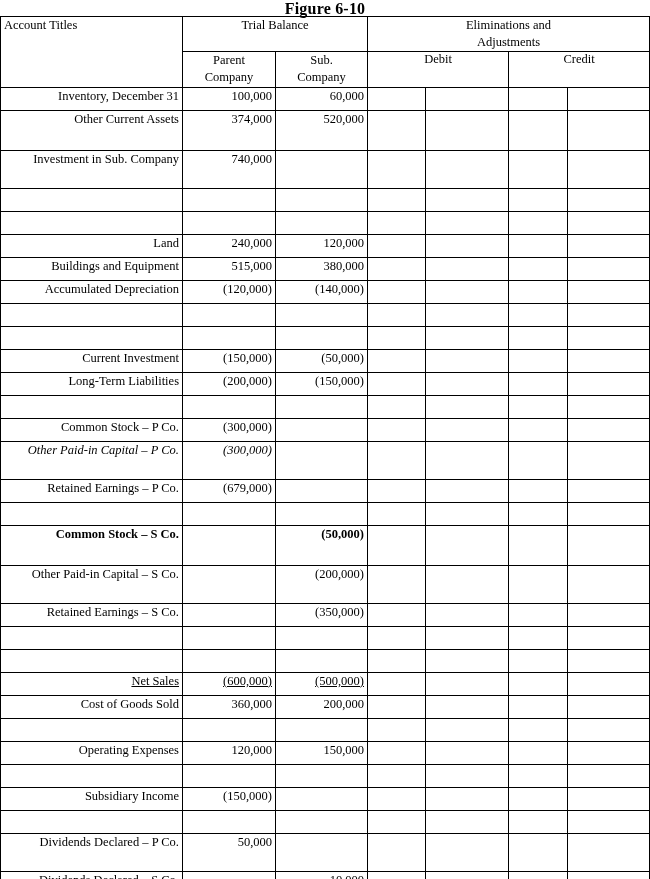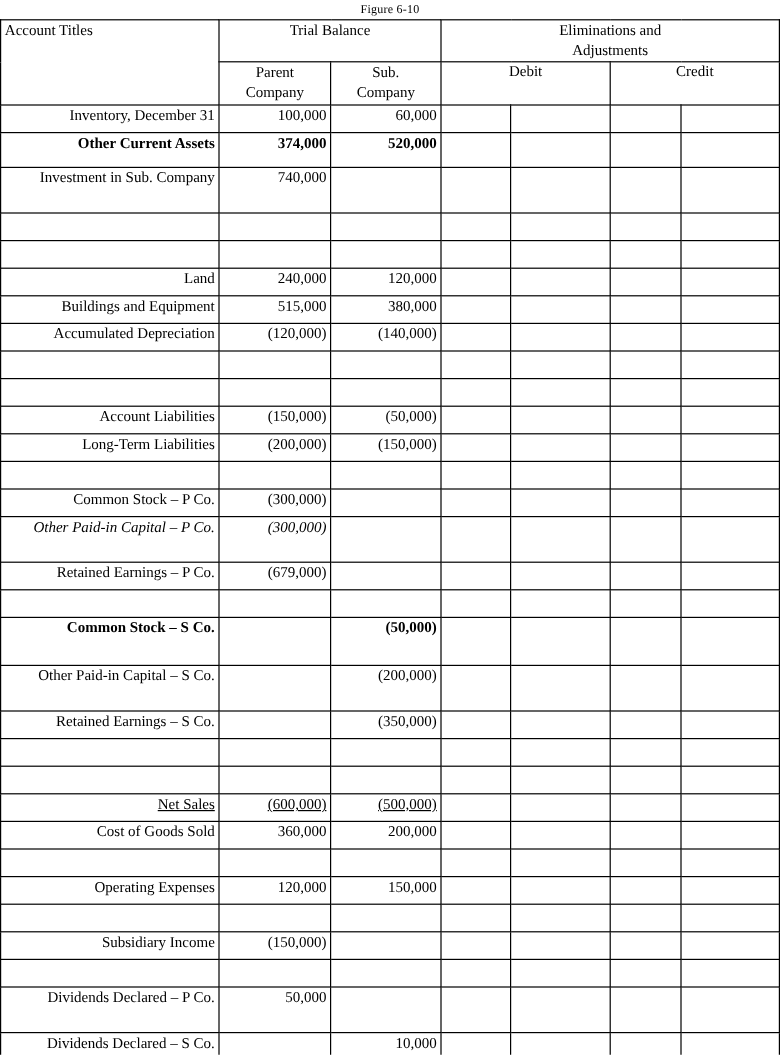--- a/index.html
+++ b/index.html
@@ -10,22 +10,22 @@
   body {
     width: 650px;
     height: 879px;
     font-family: "Liberation Serif", "DejaVu Serif", serif;
     color: #000000;
     overflow: hidden;
   }
 
   #figure-title {
     text-align: center;
-    font-weight: normal;
-    font-size: 10px;
+    font-weight: bold;
+    font-size: 16px;
     line-height: 15px;
     letter-spacing: 0.2px;
     padding-top: 1px;
     height: 16px;
     box-sizing: border-box;
   }
 
   table#worksheet {
     border-collapse: collapse;
     table-layout: fixed;
@@ -179,21 +179,21 @@
   <tbody id="worksheet-body">
       <tr style="height: 23px;">
         <td class="acct">Inventory, December 31</td>
         <td class="num subcol">100,000</td>
         <td class="num subcol">60,000</td>
         <td class="elim heavy-r"></td>
         <td class="elim heavy-r"></td>
         <td class="elim heavy-r"></td>
         <td class="elim last"></td>
       </tr>
-      <tr style="height: 29px; font-weight: bold;">
+      <tr style="height: 40px;">
         <td class="acct">Other Current Assets</td>
         <td class="num subcol">374,000</td>
         <td class="num subcol">520,000</td>
         <td class="elim heavy-r"></td>
         <td class="elim heavy-r"></td>
         <td class="elim heavy-r"></td>
         <td class="elim last"></td>
       </tr>
       <tr style="height: 38px;">
         <td class="acct">Investment in Sub. Company</td>
@@ -261,21 +261,21 @@
       <tr style="height: 23px;">
         <td class="acct"></td>
         <td class="num subcol"></td>
         <td class="num subcol"></td>
         <td class="elim heavy-r"></td>
         <td class="elim heavy-r"></td>
         <td class="elim heavy-r"></td>
         <td class="elim last"></td>
       </tr>
       <tr style="height: 23px;">
-        <td class="acct">Account Liabilities</td>
+        <td class="acct">Current Investment</td>
         <td class="num subcol">(150,000)</td>
         <td class="num subcol">(50,000)</td>
         <td class="elim heavy-r"></td>
         <td class="elim heavy-r"></td>
         <td class="elim heavy-r"></td>
         <td class="elim last"></td>
       </tr>
       <tr style="height: 23px;">
         <td class="acct">Long-Term Liabilities</td>
         <td class="num subcol">(200,000)</td>

